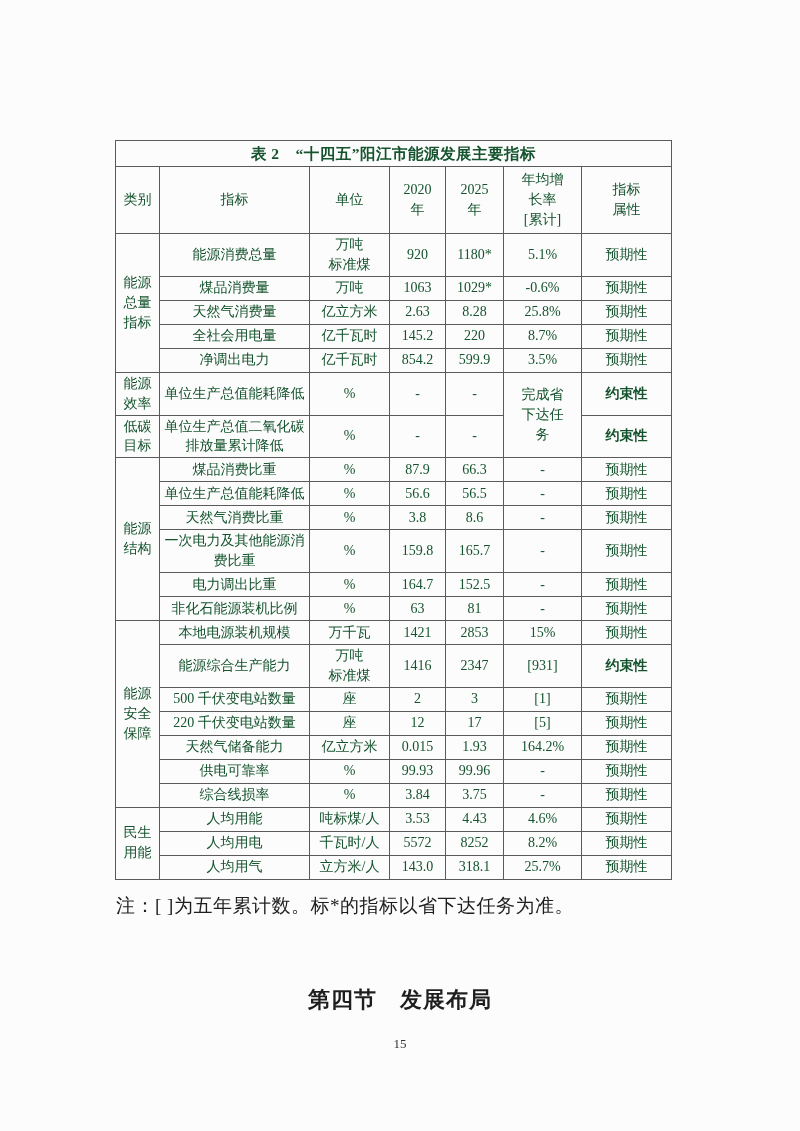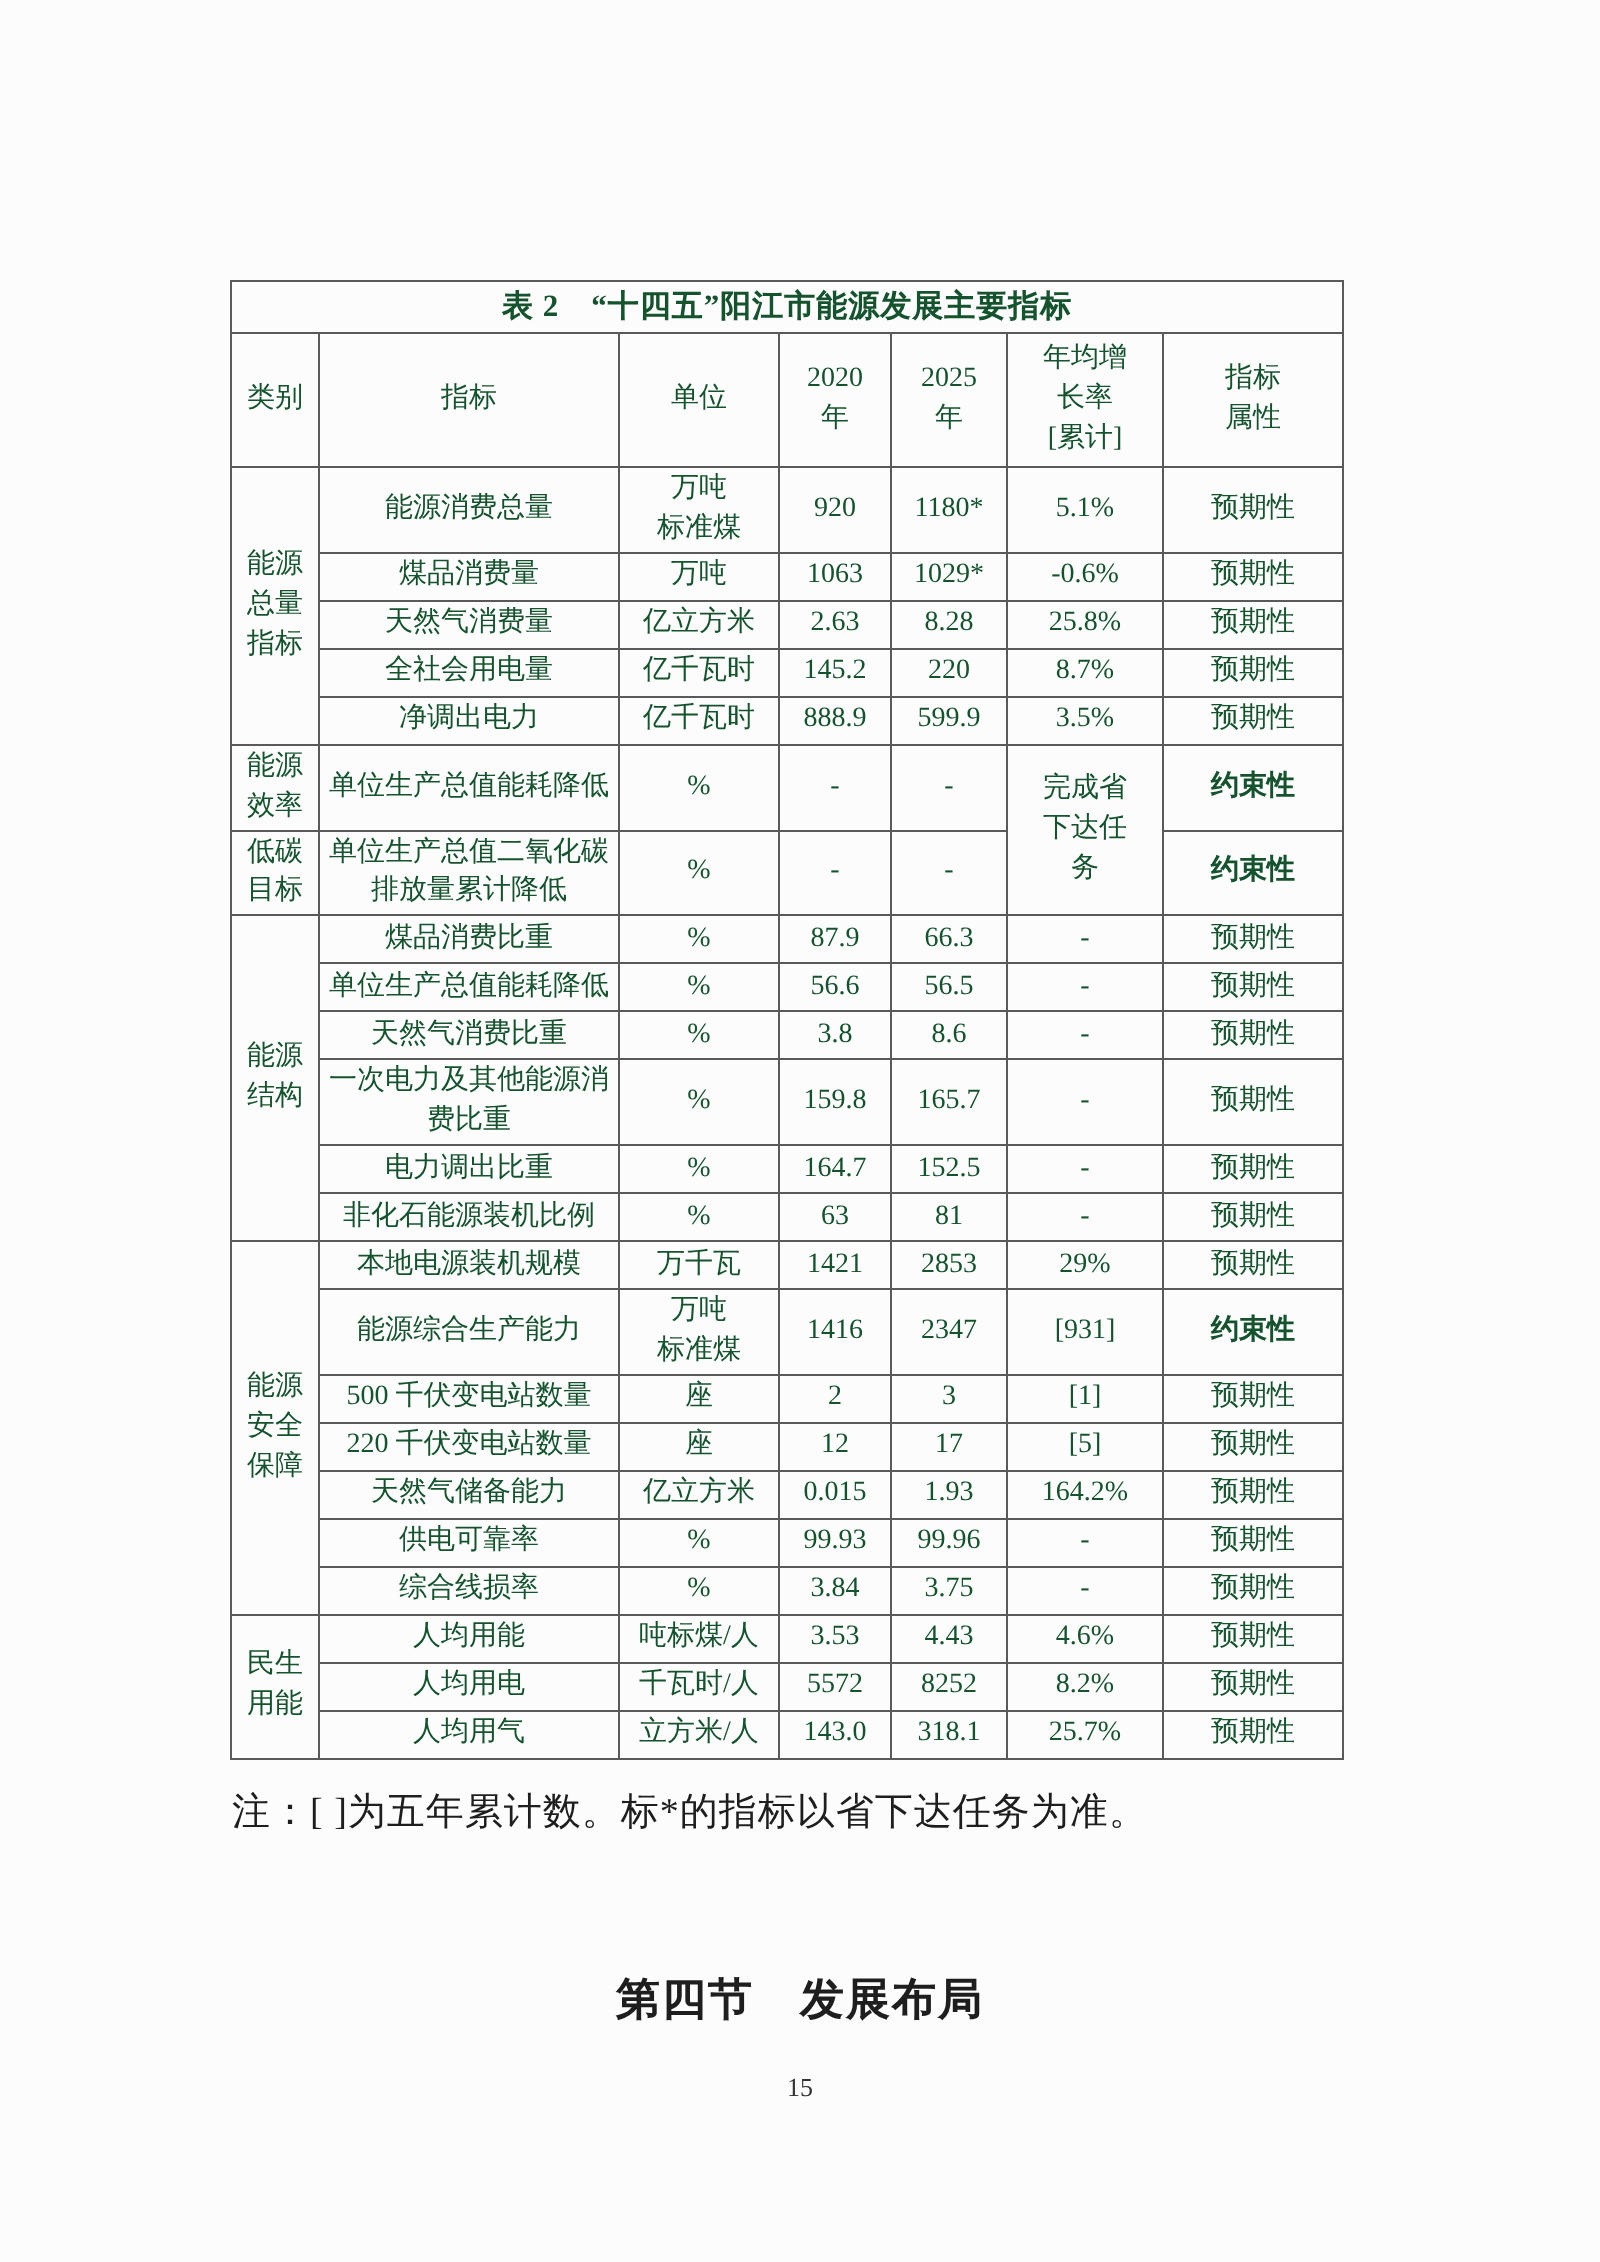--- a/index.html
+++ b/index.html
@@ -101,21 +101,21 @@
           <td class="ind">全社会用电量</td>
           <td>亿千瓦时</td>
           <td>145.2</td>
           <td>220</td>
           <td>8.7%</td>
           <td>预期性</td>
         </tr>
         <tr class="r">
           <td class="ind">净调出电力</td>
           <td>亿千瓦时</td>
-          <td>888.9</td>
+          <td>854.2</td>
           <td>599.9</td>
           <td>3.5%</td>
           <td>预期性</td>
         </tr>
 
         <tr>
           <td class="pre">能源
 效率</td>
           <td class="ind">单位生产总值能耗降低</td>
           <td>%</td>
@@ -188,21 +188,21 @@
         </tr>
 
         <tr class="r">
           <td rowspan="7" class="pre">能源
 安全
 保障</td>
           <td class="ind">本地电源装机规模</td>
           <td>万千瓦</td>
           <td>1421</td>
           <td>2853</td>
-          <td>29%</td>
+          <td>15%</td>
           <td>预期性</td>
         </tr>
         <tr>
           <td class="ind">能源综合生产能力</td>
           <td class="pre">万吨
 标准煤</td>
           <td>1416</td>
           <td>2347</td>
           <td>[931]</td>
           <td class="bold">约束性</td>

